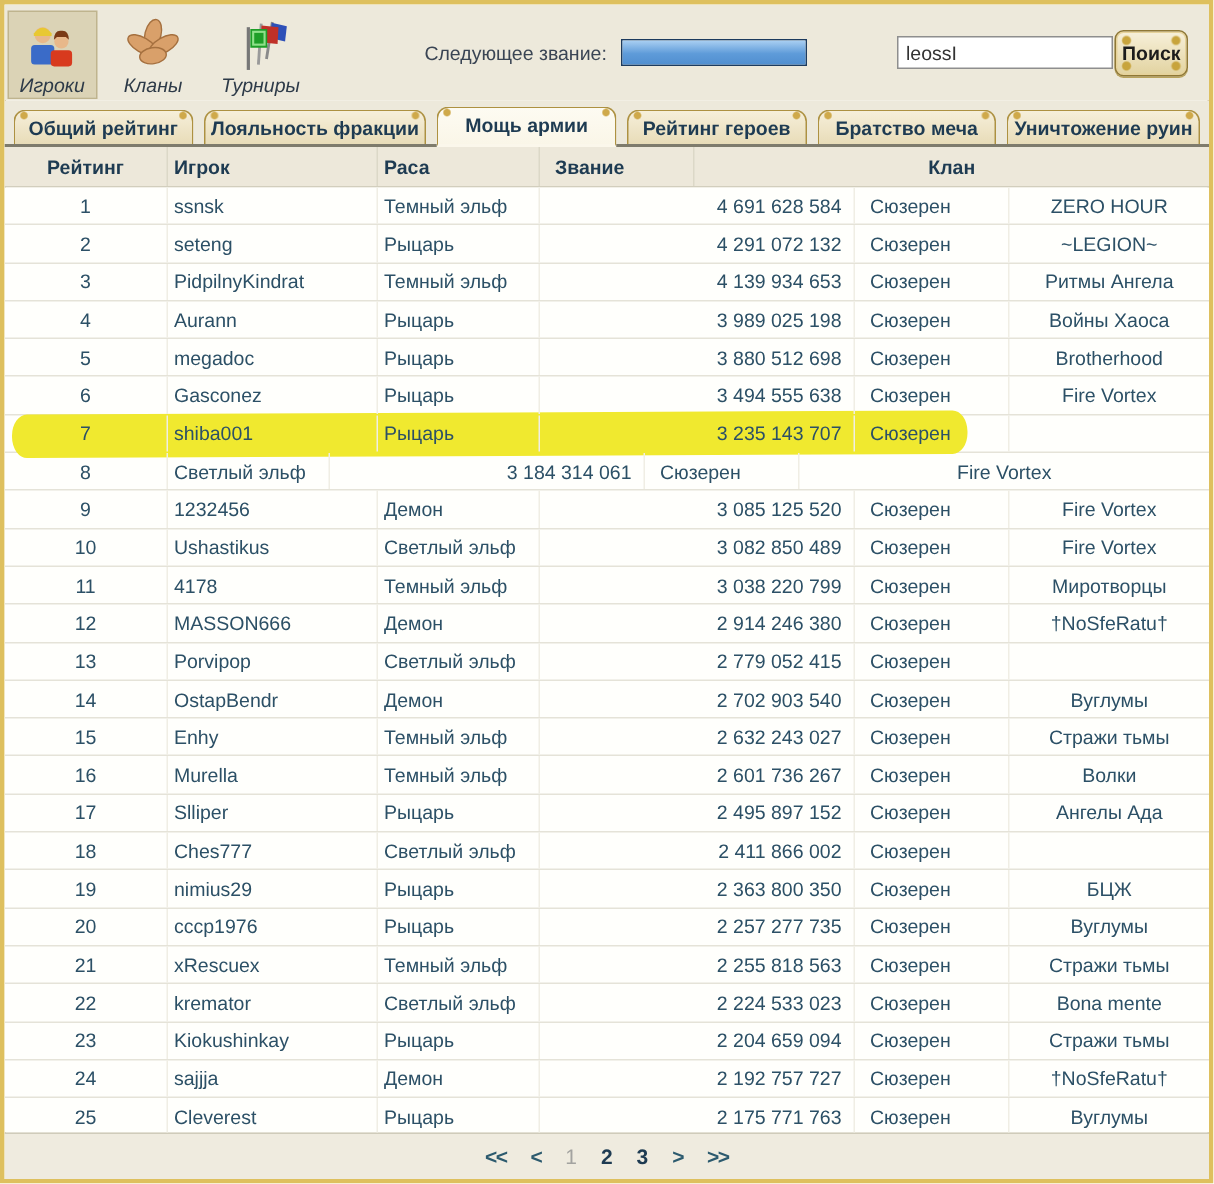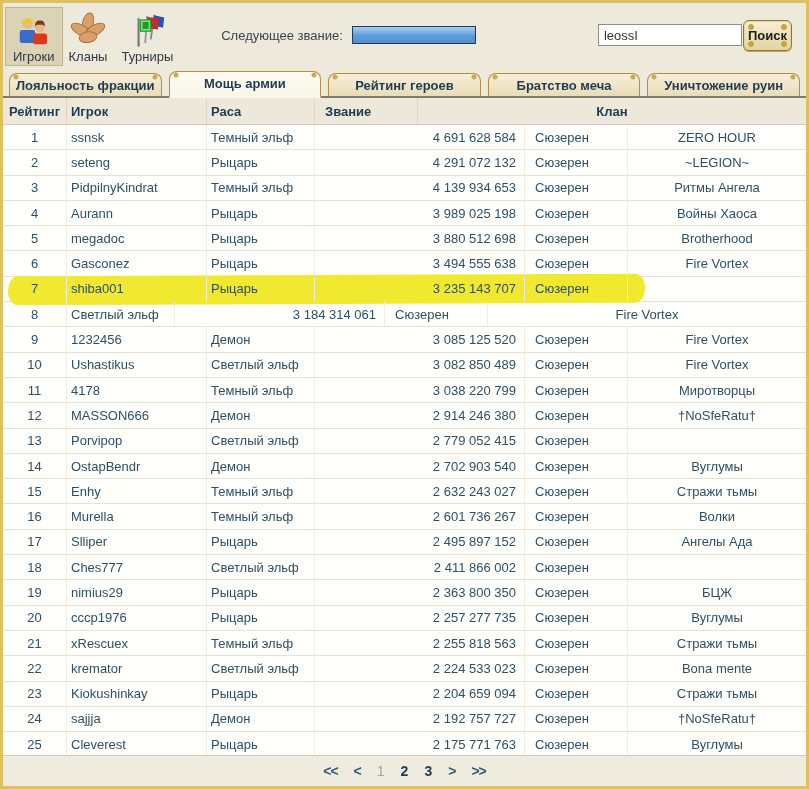--- a/index.html
+++ b/index.html
@@ -4,26 +4,26 @@
 <style>
   html,body{margin:0;padding:0;background:#fff;}
   .frame{
     width:809px;height:789px;box-sizing:border-box;
     border:3px solid #DEC05E;box-shadow:inset 0 0 0 1px #9A8136;
     background:#FFFFFC;display:flex;flex-direction:column;overflow:hidden;
     font-family:"Liberation Sans",sans-serif;
   }
   
   .toolbar{height:64px;flex:none;background:#EDE9DB;display:flex;align-items:center;}
-  .nav{display:flex;align-self:stretch;align-items:flex-end;padding:3px 0 2px 3px;}
+  .nav{display:flex;gap:12px;align-self:stretch;align-items:flex-end;padding:3px 0 2px 3px;font-style:italic;}
   .nav-item{display:flex;flex-direction:column;align-items:center;padding:3px 7px 1px;cursor:pointer;}
   .nav-item.selected{background:#DBD3B6;outline:1px solid #BFB48E;}
   .nav-icon{width:38px;height:38px;display:block;}
   .nav-label{font-size:13px;color:#2D3A48;line-height:15px;}
-  .next-rank{display:flex;align-items:center;margin-left:41px;}
+  .next-rank{display:flex;align-items:center;margin-left:76px;}
   .nr-label{font-size:13px;color:#3A4554;}
   .progress{width:122px;height:16px;border:1px solid #1D3B5E;margin-left:9px;background:#5E9BD9;}
   .progress-fill{width:100%;height:100%;background:linear-gradient(#A9CFF2,#5E9BD9 55%,#518FD0);}
   .search{margin-left:auto;display:flex;align-items:center;gap:1px;margin-right:14px;}
   .search-input{width:132px;height:18px;border:1px solid #8E8E8E;font:13px "Liberation Sans",sans-serif;color:#333;padding:1px 5px;background:#fff;}
   .search-btn{
     font:bold 13px "Liberation Sans",sans-serif;color:#1C1C1C;
     padding:7px 4px;border:1px solid #8F7836;border-radius:6px;cursor:pointer;
     background:
       radial-gradient(circle at 7px 6px,#C8A43C 2.5px,rgba(0,0,0,0) 3.5px),
@@ -52,21 +52,21 @@
     margin-bottom:-2px;padding-bottom:5px;border-bottom:2px solid #FBF7EB;
   }
   
   .thead{flex:none;display:flex;height:26px;background:#EDE8DA;border-bottom:1px solid #D2CEBD;font-weight:bold;font-size:13px;color:#1E3B52;}
   .thead>div{border-right:1px solid #DCD8C7;}
   .thead>div:last-child,.trow>div:last-child{border-right:none;}
   .tbody{flex:1;overflow:hidden;background:#FFFFFC;font-size:13px;color:#2C5066;}
   .trow{display:flex;height:25.3px;border-bottom:1px solid #E5E3D8;position:relative;box-sizing:border-box;}
   .trow>div,.thead>div{height:100%;display:flex;align-items:center;box-sizing:border-box;position:relative;z-index:1;}
   .trow>div{border-right:1px solid #F0EEE4;}
-  .col-rank{width:64px;justify-content:center;}
+  .col-rank{width:109px;justify-content:center;}
   .col-player{width:140px;padding-left:4px;}
   .col-race{width:108px;padding-left:4px;}
   .col-points{width:210px;justify-content:flex-end;padding-right:8px;}
   .col-title{width:103px;padding-left:10px;}
   .col-clan{flex:1;justify-content:center;}
   .trow.hl::before{
     content:"";position:absolute;left:5px;top:-2px;bottom:-3px;width:637px;
     background:#F0E92F;border-radius:10px/14px;transform:rotate(-0.25deg);z-index:0;
   }
   
@@ -125,20 +125,21 @@
       </div>
     </div>
 
     <div class="search">
       <input class="search-input" value="leossI" style="">
       <button class="search-btn">Поиск</button>
     </div>
   </div>
 
   <div class="tabstrip" id="tabs">
+      <div class="tab">Общий рейтинг</div>
       <div class="tab">Лояльность фракции</div>
       <div class="tab active">Мощь армии</div>
       <div class="tab">Рейтинг героев</div>
       <div class="tab">Братство меча</div>
       <div class="tab">Уничтожение руин</div>
     </div>
 
   <div class="thead" id="thead">
       <div class="col-rank">Рейтинг</div>
       <div class="col-player">Игрок</div>

